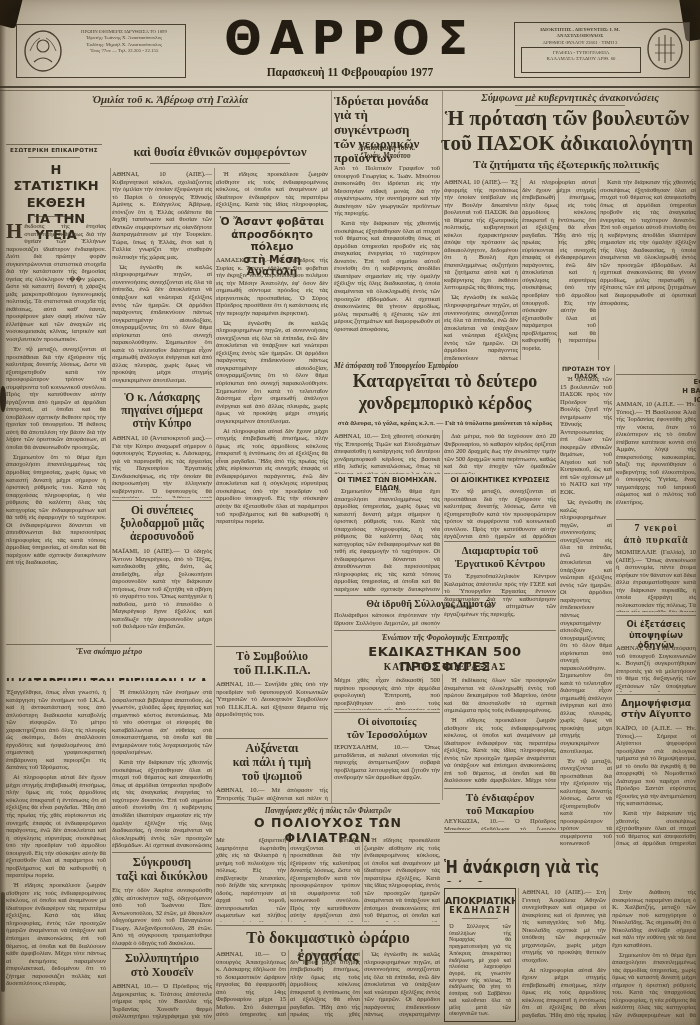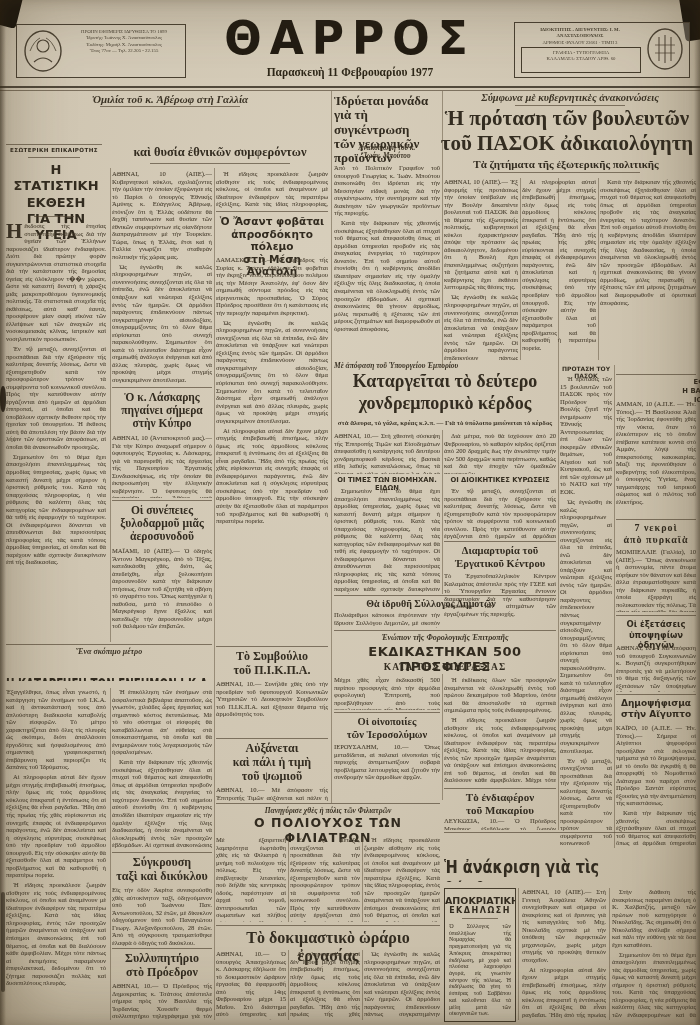--- a/index.html
+++ b/index.html
@@ -156,21 +156,21 @@
   </div>
 
   <div class="hline" style="left:112px;top:852px;width:100px;"></div>
   <div class="abs hserif ctr" style="left:112px;top:856px;width:100px;font-size:12px;line-height:1.15;">Σύγκρουση
 ταξὶ καὶ δικύκλου</div>
   <div class="abs body" style="left:112px;top:886px;width:100px;height:60px;">
     <p class="dl">Εἰς τὴν ὁδὸν Ἀκρίτα συνεκρούσθη χθὲς αὐτοκίνητον ταξί, ὁδηγούμενον ὑπὸ τοῦ Ἰωάννου Παν. Ἀντωνοπούλου, 32 ἐτῶν, μὲ δίκυκλον ὁδηγούμενον ὑπὸ τοῦ Παναγιώτου Γεωργ. Ἀλεξανδροπούλου, 28 ἐτῶν. Ἀπὸ τὴ σύγκρουση τραυματίσθηκε ἐλαφρὰ ὁ ὁδηγὸς τοῦ δικύκλου.</p>
   </div>
   <div class="hline" style="left:112px;top:948px;width:100px;"></div>
   <div class="abs hserif ctr" style="left:112px;top:952px;width:100px;font-size:12px;line-height:1.15;">Συλλυπητήριο
-στὸ Πρόεδρον</div>
+στὸ Χουσεΐν</div>
   <div class="abs body" style="left:112px;top:982px;width:100px;height:38px;">
     <p class="dl">ΑΘΗΝΑΙ, 10.— Ὁ Πρόεδρος τῆς Δημοκρατίας κ. Τσάτσος ἀπέστειλε σήμερα πρὸς τὸν Βασιλέα τῆς Ἰορδανίας Χουσεΐν θερμὸ συλλυπητήριο τηλεγράφημα γιὰ τὸν θάνατο τῆς Βασιλίσσης Ἀλιά, ποὺ ἐφονεύθη σὲ ἀεροπορικὸ δυστύχημα.</p>
   </div>
 
   <div class="abs body" style="left:216px;top:170px;width:112px;height:40px;">
     <p>Ἡ εἴδησις προεκάλεσε ζωηρὰν αἴσθησιν εἰς τοὺς ἐνδιαφερομένους κύκλους, οἱ ὁποῖοι καὶ ἀναμένουν μὲ ἰδιαίτερον ἐνδιαφέρον τὰς περαιτέρω ἐξελίξεις. Κατὰ τὰς ἰδίας πληροφορίας, ἐντὸς τῶν προσεχῶν ἡμερῶν ἀναμένεται νὰ ὑπάρξουν καὶ ἐπίσημοι ἀνακοινώσεις ἐπὶ τοῦ θέματος, αἱ ὁποῖαι καὶ θὰ διαλύσουν κάθε ἀμφιβολίαν. Μέχρι τότε πάντως αἱ ἐκτιμήσεις παραμένουν ἐπιφυλακτικαί, δεδομένου ὅτι τὸ ζήτημα παρουσιάζει πολλὰς καὶ δυσεπιλύτους πλευράς.</p>
   </div>
   <div class="hline" style="left:216px;top:211px;width:112px;"></div>
   <div class="abs hsans ctr" style="left:216px;top:215px;width:112px;font-size:10.5px;line-height:1.2;">Ὁ Ἄσαντ φοβᾶται
 ἀπροσδόκητο πόλεμο

